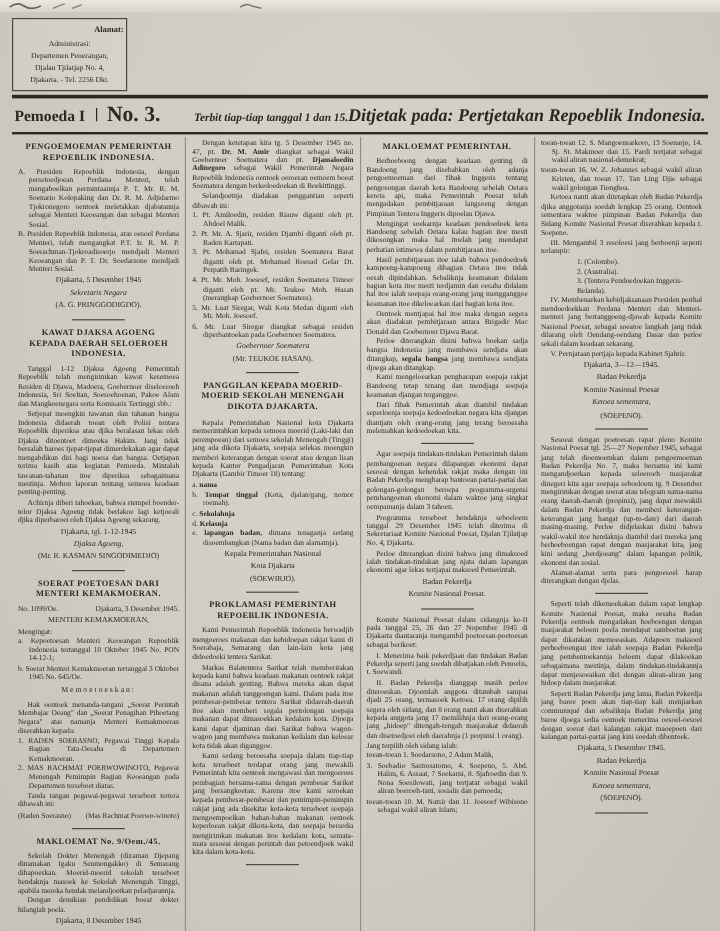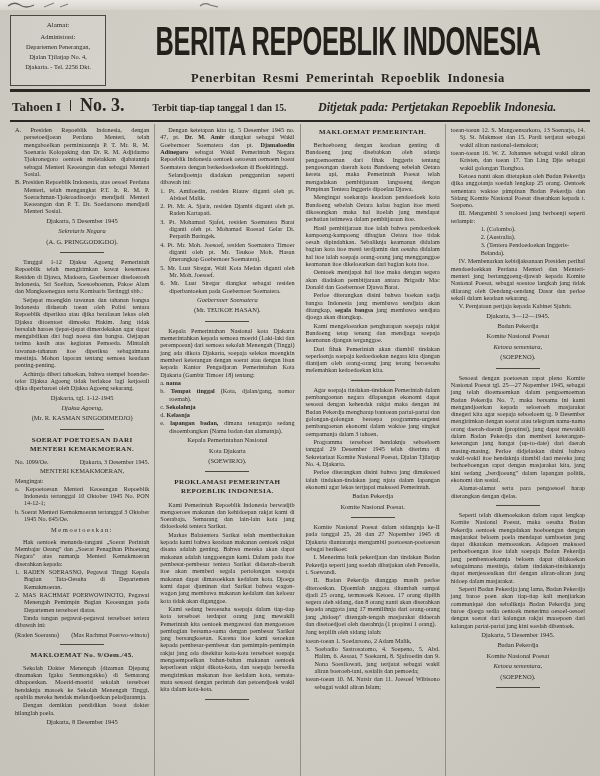--- a/index.html
+++ b/index.html
@@ -14,39 +14,39 @@
     background:radial-gradient(ellipse at 50% 35%, #d7d4cc 0%, #cfccc4 55%, #c5c2ba 100%);
   }
   .scan-edge{height:10px;position:relative;background:linear-gradient(to bottom,#e9e7e1,#d7d4cc);}
   .scan-edge svg{position:absolute;left:4px;top:0;}
   
   .masthead{display:flex;align-items:stretch;padding:5px 10px 0;}
   .info-box{
     width:96px;min-height:56px;border:1px solid #4c4840;background:rgba(255,255,255,.12);
     text-align:center;font-size:6.4px;line-height:1.55;padding:4px 2px 3px;box-sizing:border-box;
   }
-  .box-title{font-weight:normal;font-size:7px;margin-bottom:1px;}
+  .box-title{font-weight:bold;font-size:7px;margin-bottom:1px;text-align:right;}
   .title-wrap{flex:1;text-align:center;padding:0 4px;min-width:0;}
   .paper-title{
     font-family:"Liberation Sans", sans-serif;font-weight:bold;font-size:31px;
     white-space:nowrap;letter-spacing:-.5px;
     transform:scale(.82,1.32);transform-origin:50% 20%;
     margin-top:5px;color:#23201b;
   }
   .paper-subtitle{font-size:12.5px;font-weight:bold;margin-top:15px;letter-spacing:.6px;word-spacing:3px;}
   
   .dateline{
     margin:3px 10px 0;border-top:3px solid #2b2823;border-bottom:2px solid #2b2823;
     display:flex;align-items:baseline;padding:3px 2px 4px;white-space:nowrap;
   }
   .dl-vol{font-weight:bold;font-size:13px;}
   .dl-sep{display:inline-block;width:1px;height:11px;background:#2b2823;margin:0 9px;align-self:center;}
   .dl-issue{font-weight:bold;font-size:18px;}
-  .dl-freq{font-weight:bold;font-size:9.5px;margin-left:28px;}
-  .dl-printer{font-style:italic;font-weight:bold;font-size:12px;margin-left:auto;margin-right:auto;}
+  .dl-freq{font-style:italic;font-weight:bold;font-size:9.5px;margin-left:28px;}
+  .dl-printer{font-style:italic;font-weight:bold;font-size:15px;margin-left:auto;margin-right:auto;}
   .dl-date{font-weight:bold;font-size:14.5px;}
   
   .columns{display:flex;margin:2px 10px 0;height:698px;overflow:hidden;}
   .col{flex:1;min-width:0;padding:2px 5px 0;border-right:1px solid #948f83;overflow:hidden;}
   .col:last-child{border-right:none;}
   .art-heading{
     font-weight:bold;text-align:center;font-size:7px;line-height:1.3;
     letter-spacing:.4px;margin:6px 6px 4px;
   }
   .article:first-child .art-heading{margin-top:2px;}
@@ -76,45 +76,43 @@
   <div class="masthead">
     <div class="info-box">
       <div class="box-title">Alamat:</div>
       <div>
           <div>Administrasi:</div>
           <div>Departemen Penerangan,</div>
           <div>Djalan Tjilatjap No. 4,</div>
           <div>Djakarta. - Tel. 2256 Dkt.</div>
         </div>
     </div>
-    <div class="title-wrap">
-      <div class="paper-title">BERITA REPOEBLIK INDONESIA</div>
-      <div class="paper-subtitle">Penerbitan Resmi Pemerintah Repoeblik Indonesia</div>
-    </div>
   </div>
 
   <div class="dateline">
-    <span class="dl-vol">Tahoen I</span>
+    <span class="dl-vol">Pemoeda I</span>
     <span class="dl-sep"></span>
     <span class="dl-issue">No. 3.</span>
     <span class="dl-freq">Terbit tiap-tiap tanggal 1 dan 15.</span>
     <span class="dl-printer">Ditjetak pada:  Pertjetakan Repoeblik Indonesia.</span>
   </div>
 
   <div class="columns">
       <div class="col">
         <div class="article">
+          <div class="art-heading">PENGOEMOEMAN PEMERINTAH REPOEBLIK INDONESIA.</div>
           <p class="li">A. Presiden Repoeblik Indonesia, dengan persetoedjoean Perdana Menteri, telah mengaboelkan permintaannja P. T. Mr. R. M. Soenario Kolopaking dan Dr. R. M. Adjidarmo Tjokronegoro oentoek meletakkan djabatannja sebagai Menteri Keoeangan dan sebagai Menteri Sosial.</p>
           <p class="li">B. Presiden Repoeblik Indonesia, atas oesoel Perdana Menteri, telah mengangkat P.T. Ir. R. M. P. Soerachman-Tjokroadisoerjo mendjadi Menteri Keoeangan dan P. T. Dr. Soedarsono mendjadi Menteri Sosial.</p>
           <div class="center">Djakarta, 5 Desember 1945</div>
           <div class="center italic">Sekretaris Negara</div>
           <div class="center">(A. G. PRINGGODIGDO).</div>
           <div class="divider"></div>
         </div>
         <div class="article">
+          <div class="art-heading">KAWAT DJAKSA AGOENG KEPADA DAERAH SELOEROEH INDONESIA.</div>
           <p class="para">Tanggal 1-12 Djaksa Agoeng Pemerintah Repoeblik telah mengirimkan kawat kesemoea Residen di Djawa, Madoera, Goebernoer diseloeroeh Indonesia, Sri Soeltan, Soesoehoenan, Pakoe Alam dan Mangkoenegara serta Komisaris Tertinggi sbb.:</p>
           <p class="para">Setjepat moengkin tawanan dan tahanan bangsa Indonesia didaerah toean oleh Polisi tentara Repoeblik diperiksa atau djika beralasan lekas oleh Djaksa ditoentoet dimoeka Hakim. Jang tidak bersalah haroes tjepat-tjepat dimerdekakan agar dapat mengabdikan diri bagi noesa dan bangsa. Oetjapan terima kasih atas kegiatan Pemoeda. Mintalah tawanan-tahanan itoe diperiksa sebagaimana mestinja. Mohon laporan tentang semoea keadaan penting-penting.</p>
           <p class="para">Achirnja diberi tahoekan, bahwa stempel boender-telor Djaksa Agoeng tidak berlakoe lagi ketjoeali djika diperbaroei oleh Djaksa Agoeng sekarang.</p>
           <div class="center">Djakarta, tgl. 1-12-1945</div>
           <div class="center italic">Djaksa Agoeng,</div>
           <div class="center">(Mr. R. KASMAN SINGODIMEDJO)</div>
           <div class="divider"></div>
         </div>
         <div class="article">
           <div class="art-heading">SOERAT POETOESAN DARI MENTERI KEMAKMOERAN.</div>
@@ -152,20 +150,21 @@
           <p class="li">2. Pt. Mr. A. Sjarir, residen Djambi diganti oleh pt. Raden Kartapati.</p>
           <p class="li">3. Pt. Mohamad Sjafei, residen Soematera Barat diganti oleh pt. Mohamad Roesad Gelar Dt. Perpatih Baringek.</p>
           <p class="li">4. Pt. Mr. Moh. Joesoef, residen Soematera Timoer diganti oleh pt. Mr. Teukoe Moh. Hasan (merangkap Goebernoer Soematera).</p>
           <p class="li">5. Mr. Luat Siregar, Wali Kota Medan diganti oleh Mr. Moh. Joesoef.</p>
           <p class="li">6. Mr. Luat Siregar diangkat sebagai residen diperbantoekan pada Goebernoer Soematera.</p>
           <div class="center italic">Goebernoer Soematera</div>
           <div class="center">(Mr. TEUKOE HASAN).</div>
           <div class="divider"></div>
         </div>
         <div class="article">
+          <div class="art-heading">PANGGILAN KEPADA MOERID-MOERID SEKOLAH MENENGAH DIKOTA DJAKARTA.</div>
           <p class="para">Kepala Pemerintahan Nasional kota Djakarta memerintahkan kepada semoea moerid (Laki-laki dan perempoean) dari semoea sekolah Menengah (Tinggi) jang ada dikota Djakarta, soepaja selekas moengkin memberi keterangan dengan soerat atau dengan lisan kepada Kantor Pengadjaran Pemerintahan Kota Djakarta (Gambir Timoer 18) tentang:</p>
           <p class="li">a. <b>nama</b></p>
           <p class="li">b. <b>Tempat tinggal</b> (Kota, djalan/gang, nomor roemah).</p>
           <p class="li">c. <b>Sekolahnja</b></p>
           <p class="li">d. <b>Kelasnja</b></p>
           <p class="li">e. <b>lapangan badan,</b> dimana tenaganja sedang disoembangkan (Nama badan dan alamatnja).</p>
           <div class="center">Kepala Pemerintahan Nasional</div>
           <div class="center">Kota Djakarta</div>
           <div class="center">(SOEWIRJO).</div>
           <div class="divider"></div>

